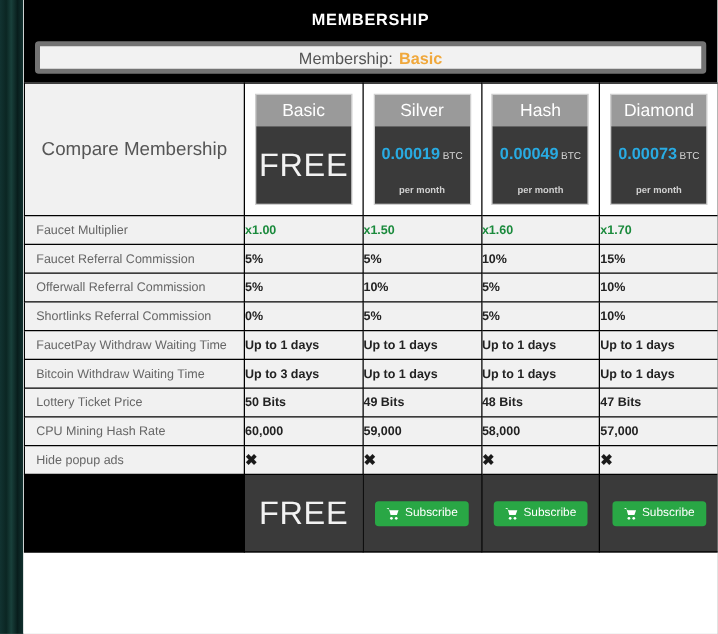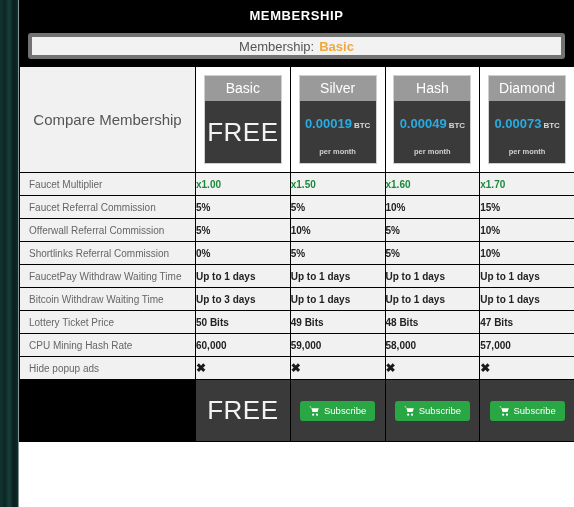--- a/index.html
+++ b/index.html
@@ -146,21 +146,21 @@
     white-space: nowrap;
   }
   .tier-price .amt {
     color: #29abe2;
     font-size: 13px;
     font-weight: bold;
   }
   .tier-price .cur {
     color: #d9d9d9;
     font-size: 8px;
-    font-weight: bold;
+    font-weight: normal;
     margin-left: 2px;
   }
   .tier-period {
     position: absolute;
     left: 0; right: 0;
     bottom: 7px;
     text-align: center;
     color: #d0d0d0;
     font-size: 7.5px;
     font-weight: bold;

